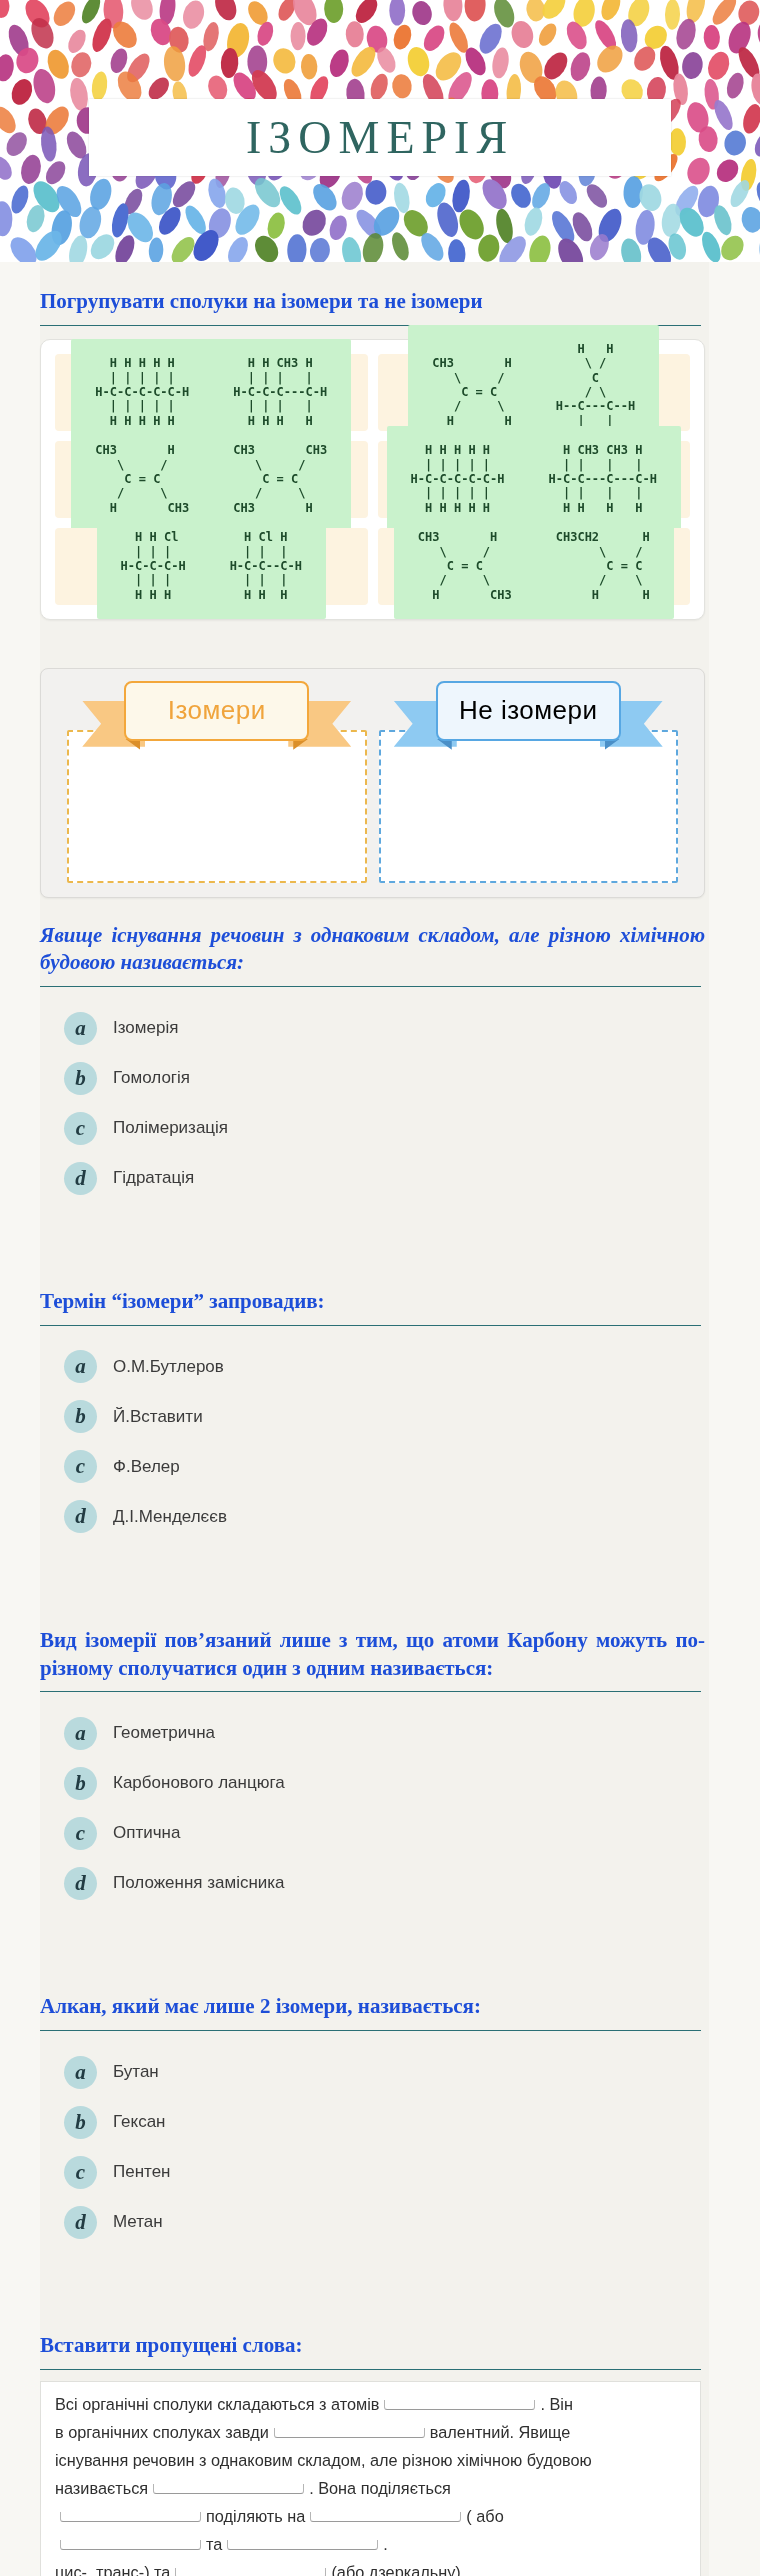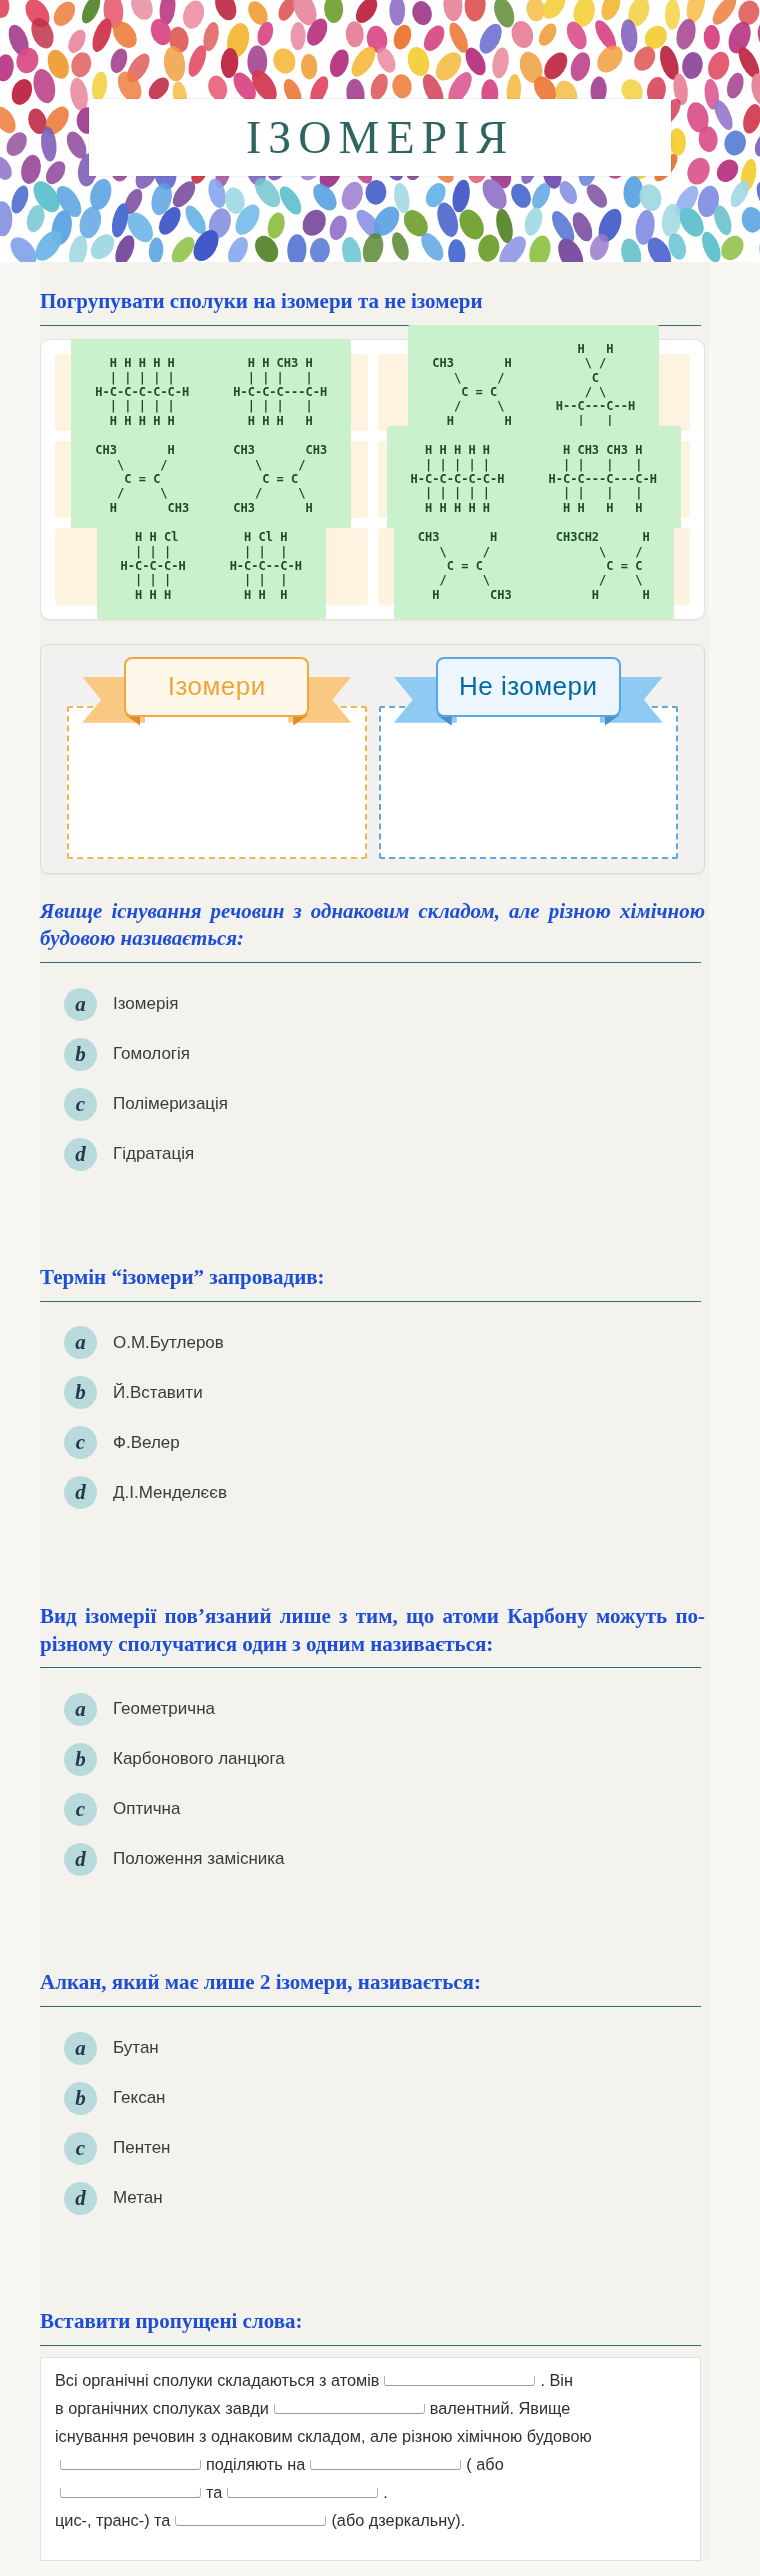--- a/index.html
+++ b/index.html
@@ -24,38 +24,38 @@
   
   .card{background:#fff;border:1px solid #e2e2de;border-radius:10px;box-shadow:0 1px 2px rgba(0,0,0,.05);}
   .tiles-card{margin-top:13px;padding:14px;display:grid;grid-template-columns:1fr 1fr;gap:10px;}
   .tile{background:#fdf3e0;border-radius:4px;height:77px;display:flex;align-items:center;justify-content:center;}
   .panel{background:#c9f2cc;border-radius:2px;padding:5px 12px;min-height:63px;display:flex;gap:20px;
     align-items:center;justify-content:center;}
   .struct{margin:12px;font-family:"DejaVu Sans Mono",monospace;font-size:12px;line-height:1.2;
     color:#1d4b2a;white-space:pre;font-weight:bold;}
 
   
-  .drop-card{margin-top:24px;background:#f2f1ef;border:1px solid #dbdad7;border-radius:8px;
+  .drop-card{margin-top:48px;background:#f2f1ef;border:1px solid #dbdad7;border-radius:8px;
     padding:12px 26px 14px;display:flex;gap:12px;}
   .half{flex:1;position:relative;}
   .ribbon{position:relative;width:269px;height:65px;margin:0 auto;z-index:2;}
   .ribbon .tail{position:absolute;top:20px;width:63px;height:46px;z-index:1;}
   .ribbon .tail.l{left:0;clip-path:polygon(0 0,100% 0,100% 100%,0 100%,30% 50%);}
   .ribbon .tail.r{right:0;clip-path:polygon(0 0,100% 0,70% 50%,100% 100%,0 100%);}
   .ribbon .fold{position:absolute;width:15px;height:11px;top:58px;z-index:2;}
   .ribbon .fold.l{left:43px;clip-path:polygon(0 0,100% 0,100% 100%);}
   .ribbon .fold.r{right:43px;clip-path:polygon(0 0,100% 0,0 100%);}
   .ribbon .box{position:absolute;left:42px;right:42px;top:0;height:56px;border-radius:8px;z-index:3;
     display:flex;align-items:center;justify-content:center;font-size:26px;letter-spacing:0.5px;}
   .ribbon.orange .tail{background:#f9c883;}
   .ribbon.orange .fold{background:#db8f2a;}
   .ribbon.orange .box{background:#fdf8ea;border:2px solid #f3a73b;color:#f0a43c;}
   .ribbon.blue .tail{background:#8ecaf2;}
   .ribbon.blue .fold{background:#4a8fc7;}
-  .ribbon.blue .box{background:#eef6fd;border:2px solid #57a7e3;color:#0369a1;}
+  .ribbon.blue .box{background:#eef6fd;border:2px solid #57a7e3;color:#000000;}
   .dropzone{margin-top:-16px;height:149px;background:#fff;border:2px dashed;border-radius:2px;position:relative;z-index:1;}
   .dropzone.orange{border-color:#ecb84d;}
   .dropzone.blue{border-color:#5ea8de;}
 
   
   .question{margin-top:0;}
   .q-head{padding-top:85px;}
   .q-head.first{padding-top:24px;font-style:italic;}
   .opts{margin-top:16px;}
   .opt{display:flex;align-items:center;height:50px;cursor:pointer;}
@@ -596,20 +596,23 @@
         <div class="fline">
           <span>Всі органічні сполуки складаються з атомів</span><span class="blank"></span><span>. Він</span>
         </div>
         <div class="fline">
           <span>в органічних сполуках завди</span><span class="blank"></span><span>валентний. Явище</span>
         </div>
         <div class="fline">
           <span>існування речовин з однаковим складом, але різною хімічною будовою</span>
         </div>
         <div class="fline">
+          <span>називається</span><span class="blank"></span><span>. Вона поділяється</span>
+        </div>
+        <div class="fline">
           <span class="blank w2"></span><span>поділяють на</span><span class="blank"></span><span>( або</span>
         </div>
         <div class="fline">
           <span class="blank w2"></span><span>та</span><span class="blank"></span><span>.</span>
         </div>
         <div class="fline">
           <span>цис-, транс-) та</span><span class="blank"></span><span>(або дзеркальну).</span>
         </div>
       </div>
     </section>

